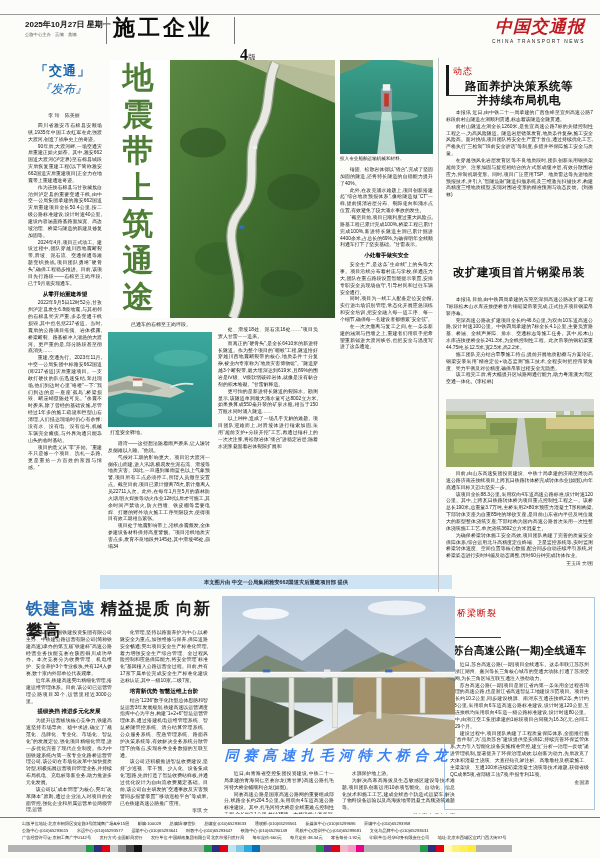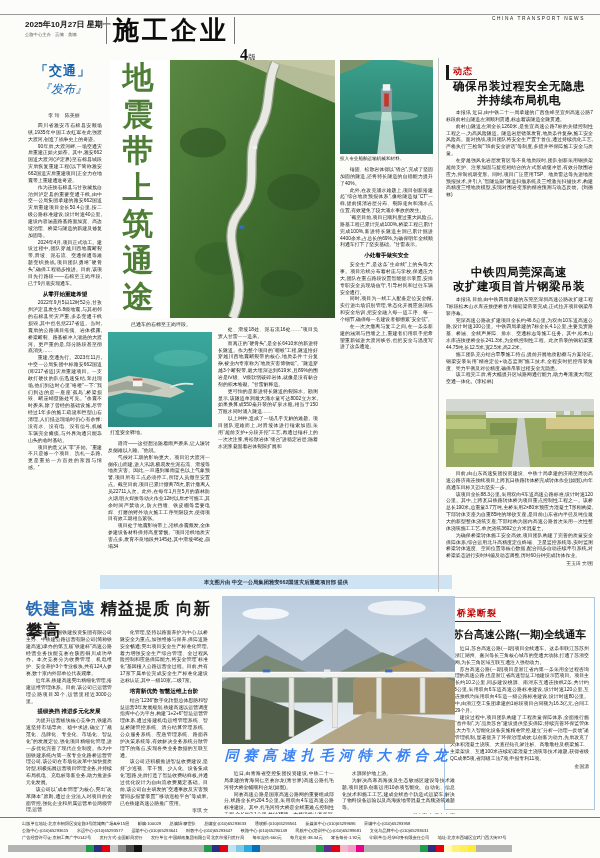--- a/index.html
+++ b/index.html
@@ -5,48 +5,49 @@
   * { margin:0; padding:0; box-sizing:border-box; }
   html,body { background:#e8e8e6; }
   body { font-family:"Liberation Sans", sans-serif; -webkit-text-size-adjust:none; }
   #page { position:relative; width:600px; height:858px; margin:0 auto; background:#fcfcf9; overflow:hidden; color:#1a1a1a; }
   .abs { position:absolute; }
   .bodytext { font-size:4.9px; line-height:1.4; color:#1b1b1b; text-align:justify; overflow:hidden; }
   .bodytext p.para { text-indent:2em; margin:0; }
   .bodytext .subhead { font-weight:bold; text-align:center; text-indent:0; font-size:5.6px; margin:3px 0 2px; color:#000; }
   .bodytext .sig { text-align:right; font-size:4.8px; color:#333; margin-top:1px; }
   .cap { font-size:5px; color:#222; }
-  .seclabel { display:inline-block; border-left:3px solid #1a1a1a; padding:0 4px 1px 4px; color:#c00000; font-weight:bold; font-size:9px; border-bottom:1.5px solid #c00000; letter-spacing:1px; }
+  .seclabel { display:inline-block; border-left:3px solid #1a1a1a; padding:0 4px 17px 4px; color:#c00000; font-weight:normal; font-size:9px; border-bottom:1.5px solid #c00000; letter-spacing:1px; }
   .dtitle { text-align:center; font-weight:bold; font-size:11.5px; color:#111; line-height:1.25; letter-spacing:0.5px; }
   .serif { font-family:"Liberation Serif", serif; }
   .vchar { display:block; width:56px; height:36.5px; text-align:center; font-family:"Liberation Serif", serif; font-weight:900; font-size:31px; line-height:36px; color:#4e7d35; text-shadow:0 0 1px #ffffff; }
   .photo { overflow:hidden; }
   .photo svg { display:block; width:100%; height:100%; }
   .colorbar { display:flex; height:7px; align-items:stretch; }
   .colorbar span { display:block; height:100%; }
   .ftr { font-size:4.2px; color:#222; white-space:nowrap; overflow:hidden; }
 </style>
 </head>
 <body>
 
 <div id="page">
 
   <div class="abs" style="left:0;top:14px;width:600px;height:1px;background:#9a9a9a;"></div>
   <div class="abs" style="left:25px;top:19px;width:135px;">
     <div style="font-size:8px;font-weight:bold;color:#111;">2025年10月27日 星期一</div>
     <div style="font-size:4.3px;color:#555;margin-top:2px;">公路中心主办　责编　美编</div>
   </div>
   <div class="abs" style="left:106px;top:17px;width:1px;height:27px;background:#777;"></div>
-  <div class="abs serif" style="left:113px;top:13px;font-size:26px;font-weight:900;letter-spacing:3px;color:#0d0d0d;">施工企业</div>
+  <div class="abs serif" style="left:113px;top:13px;font-size:22px;font-weight:900;letter-spacing:3px;color:#0d0d0d;">施工企业</div>
   <div class="abs" style="left:234px;top:17px;width:1px;height:27px;background:#777;"></div>
   <div class="abs" style="left:240px;top:14px;margin-top:32px;">
     <span class="serif" style="font-size:16px;font-weight:bold;color:#111;">4</span><span style="font-size:8px;color:#333;">版</span>
     <div style="font-size:4.3px;color:#555;margin-top:1px;">电话:010-65299442　E-mail:gl@zgjtb.com</div>
   </div>
   <div class="abs" style="left:455px;top:15px;width:130px;text-align:right;">
+    <div class="serif" style="font-size:17px;font-weight:900;font-style:italic;color:#c01920;letter-spacing:1px;">中国交通报</div>
     <div style="font-size:4.8px;letter-spacing:1.6px;color:#222;margin-top:1px;">CHINA TRANSPORT NEWS</div>
   </div>
 
   <div class="abs" style="left:28px;top:62px;width:70px;text-align:center;">
     <div style="font-size:13px;font-weight:bold;color:#1663ad;letter-spacing:1px;">「交通」</div>
     <div class="serif" style="font-size:12px;font-weight:normal;font-style:italic;color:#1663ad;margin-top:1px;">『发布』</div>
   </div>
   <div class="abs" style="left:28px;top:112px;width:72px;text-align:center;font-size:5px;color:#333;">李 玲　陈美丽</div>
 
   <div class="abs bodytext" style="left:28px;top:123px;width:74px;height:450px;">
@@ -158,31 +159,30 @@
 
   <div class="abs" style="left:100px;top:575px;width:352px;height:14px;background:#cfe4f2;display:flex;align-items:center;justify-content:center;">
     <span style="font-size:5.3px;color:#234;font-weight:bold;">本文图片由 中交一公局集团雅安662国道灾后重建项目部 提供</span>
   </div>
 
   <div class="abs" style="left:438px;top:58px;width:1px;height:534px;background:#c2c2c2;"></div>
   <div class="abs" style="left:446px;top:60px;">
     <span class="seclabel">动态</span>
   </div>
   <div class="abs dtitle" style="left:444px;top:79px;width:150px;">
-    <div>确保吊装过程安全无隐患</div>
+    <div>路面养护决策系统等</div>
     <div>并持续布局机电</div>
   </div>
   <div class="abs bodytext" style="left:446px;top:110px;width:147px;height:152px;">
       <p class="para">本报讯 近日,由中铁二十一局承建的广西鱼峰至宜州高速公路7标段前村山隧道左洞顺利贯通,标志着该隧道全隧贯通。</p>
       <p class="para">前村山隧道左洞全长1260米,是鱼宜高速公路7标的关键控制性工程之一,为高风险隧道。隧道岩层错落发育,地质条件复杂,施工安全风险高。面对挑战,项目团队将安全生产置于首位,通过持续优化工艺,严格执行“三检制”“班前安全讲话”等制度,多措并举保障施工安全与质量。</p>
       <p class="para">在穿越强风化岩层发育区等不良地质段时,团队创新采用钢拱架超前支护、注浆加固与旋挖相结合的方式形成缓冲层,有效分散围岩应力,抑制初期变形。同时,项目广泛应用TSP、地质雷达等先进地质预报技术,并引入“智隧慧眼”隧道扫描系统及三维激光扫描技术,构建高精度三维地质模型,实现对围岩变形的精准预测与动态反馈。(刘德禄)</p>
     </div>
 
   <div class="abs dtitle" style="left:444px;top:265px;width:150px;">
-    <div>中铁四局莞深高速</div>
     <div>改扩建项目首片钢梁吊装</div>
   </div>
   <div class="abs bodytext" style="left:446px;top:297px;width:147px;height:100px;">
       <p class="para">本报讯 目前,由中铁四局承建的东莞至深圳高速公路改扩建工程7标段松木山水库连接便桥首片钢箱梁吊装完成,正式拉开项目钢梁吊装序幕。</p>
       <p class="para">莞深高速公路改扩建项目全长约46.6公里,为双向10车道高速公路,设计时速100公里。中铁四局承建的7标全长4.1公里,主要负责路基、桥涵、全线声屏障、排水、交通标志等施工任务。其中,松木山水库连接便桥全长241.3米,为全线控制性工程。此次吊装的钢箱梁重44.75吨,长12.5米,宽2.5米,高2.2米。</p>
       <p class="para">施工团队充分结合旱季施工特点,提前开展地质勘察与方案论证,钢梁安装采用“精准定位+动态监测”施工技术,全程实时把控吊装角度、受力平衡及对位精度,确保吊装过程安全无隐患。</p>
       <p class="para">该工程完工后,将大幅提升区域路网通行能力,助力粤港澳大湾区交通一体化。(李松林)</p>
     </div>
 
   <div class="abs photo" style="left:446px;top:399px;width:148px;height:68px;">

